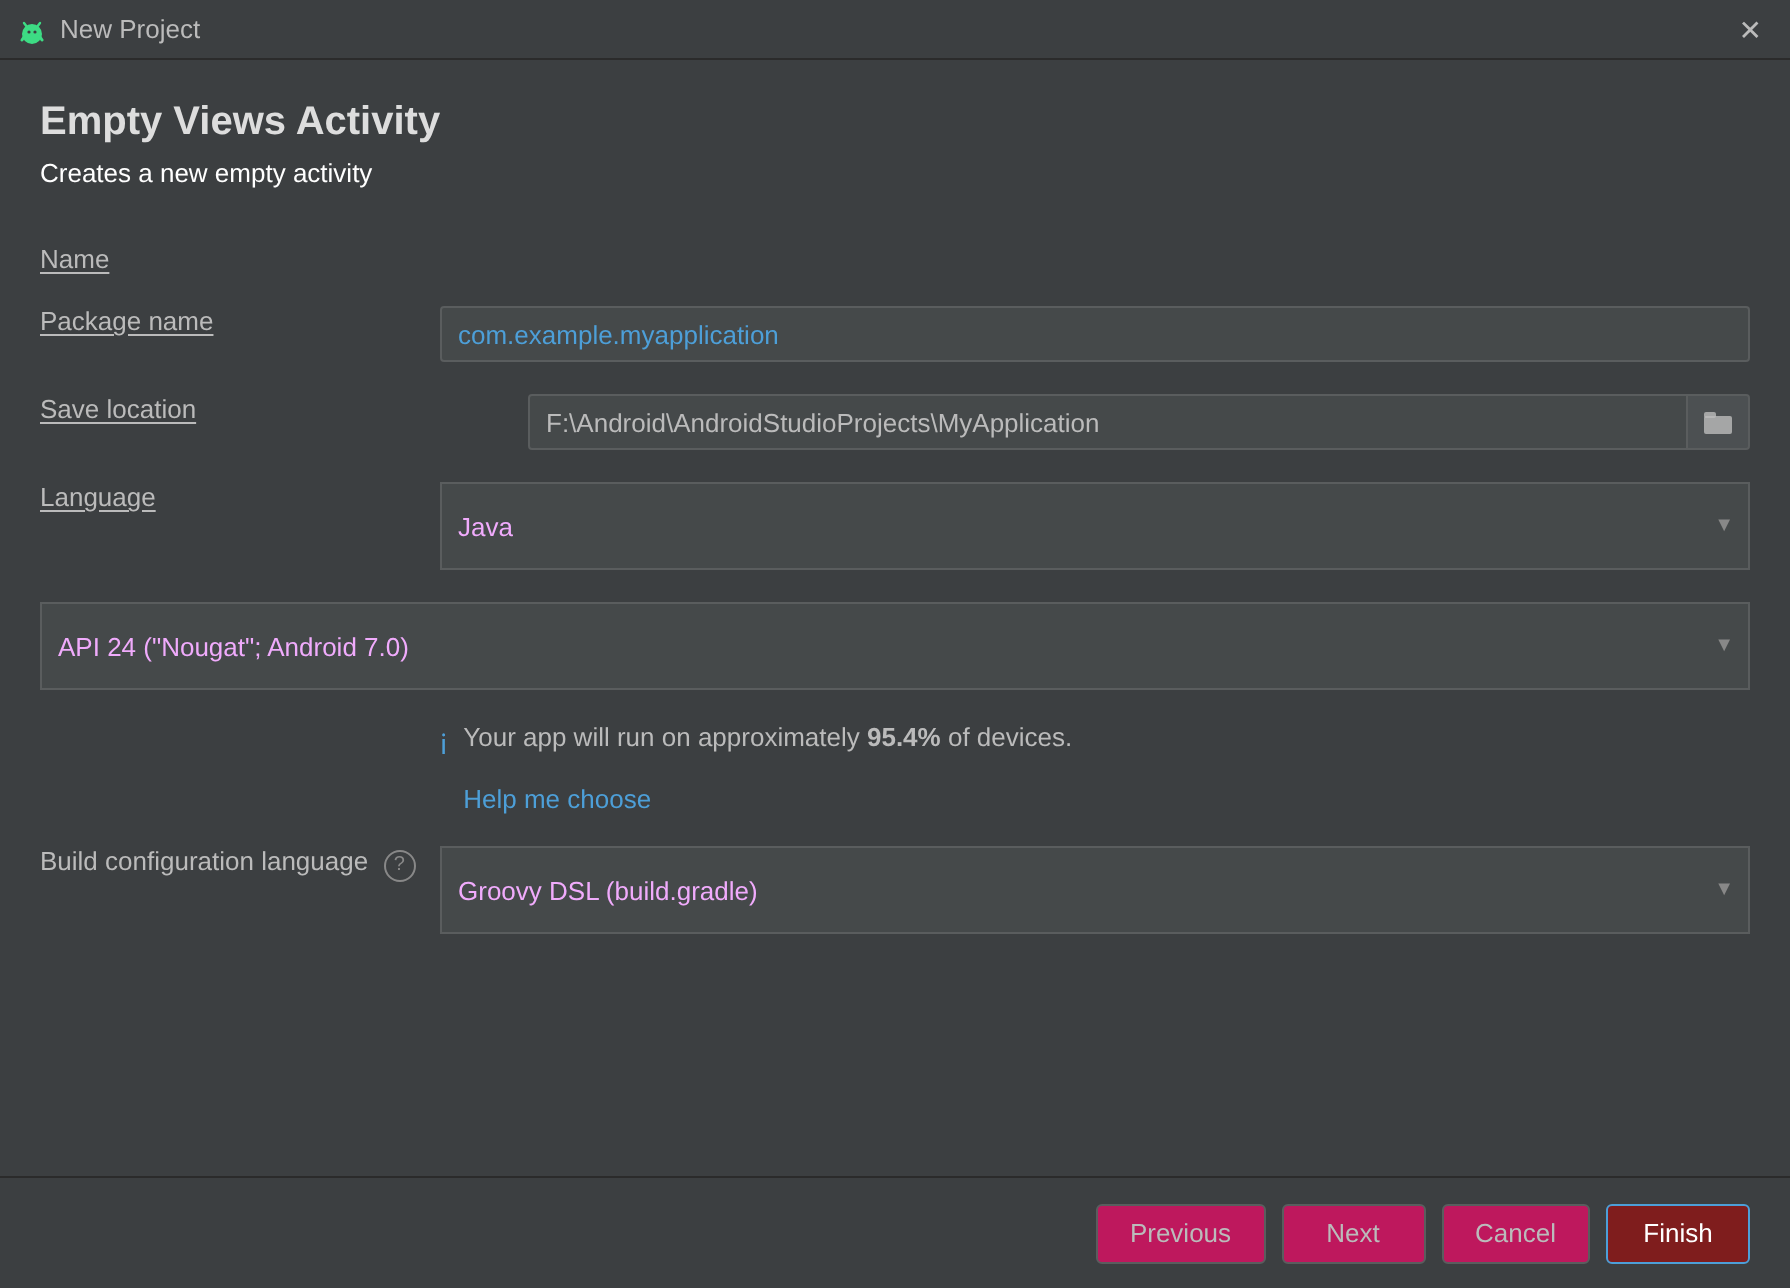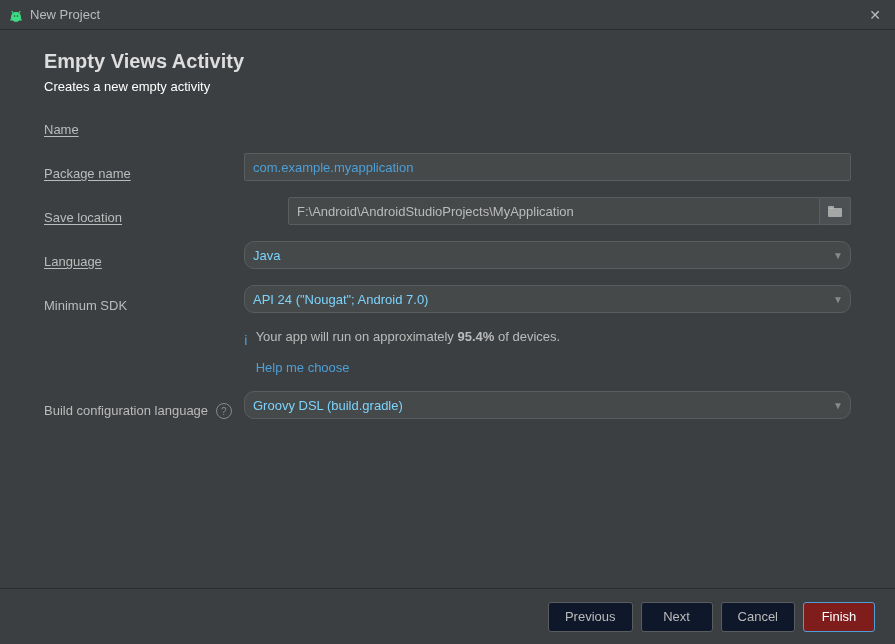--- a/index.html
+++ b/index.html
@@ -44,41 +44,41 @@
       background: none;
       border: none;
       color: #bbbbbb;
       font-size: 14px;
       cursor: pointer;
       padding: 2px 6px;
       border-radius: 2px;
     }
 
     .dialog-body {
-      padding: 20px 44px;
+      padding: 20px 20px;
       height: calc(644px - 30px - 56px);
       overflow-y: auto;
     }
 
     .dialog-heading {
       font-size: 20px;
       font-weight: bold;
       color: #dddddd;
       margin-bottom: 6px;
     }
 
     .dialog-subtitle {
       font-size: 13px;
       color: #ffffff;
       margin-bottom: 28px;
     }
 
     .form-row {
       display: flex;
-      align-items: flex-end;
+      align-items: flex-start;
       margin-bottom: 16px;
     }
 
     .form-label {
       width: 200px;
       min-width: 200px;
       color: #bbbbbb;
       font-size: 13px;
     }
 
@@ -129,26 +129,26 @@
 
     .form-select-wrapper {
       flex: 1;
       position: relative;
     }
 
     .form-select {
       width: 100%;
       background: #45494a;
       border: 1px solid #5a5d5e;
-      color: #7dd3fc;
+      color: #f0abfc;
       font-size: 13px;
       padding: 4px 28px 4px 8px;
-      height: 28px;
+      height: 44px;
       outline: none;
-      border-radius: 10px;
+      border-radius: 0;
       appearance: none;
       -webkit-appearance: none;
       cursor: pointer;
     }
 
     .select-arrow {
       position: absolute;
       right: 8px;
       top: 50%;
       transform: translateY(-50%);
@@ -210,21 +210,21 @@
       background: #3c3f41;
       height: 56px;
     }
 
     .btn {
       padding: 5px 16px;
       font-size: 13px;
       border-radius: 3px;
       cursor: pointer;
       border: 1px solid #5a5d5e;
-      background: #0f172a;
+      background: #be185d;
       color: #bbbbbb;
       height: 30px;
       min-width: 72px;
     }
 
     .btn-primary {
       background: #7f1d1d;
       border-color: #4d9fd8;
       color: #ffffff;
     }
@@ -290,23 +290,20 @@
     <div class="form-select-wrapper">
       <select class="form-select">
         <option>Java</option>
         <option>Kotlin</option>
       </select>
       <span class="select-arrow">▼</span>
     </div>
   </div>
 
   <div class="form-row">
-    <label class="form-label">
-      <span>Minimum SDK</span>
-    </label>
     <div class="form-select-wrapper">
       <select class="form-select">
         <option>API 24 ("Nougat"; Android 7.0)</option>
         <option>API 21 ("Lollipop"; Android 5.0)</option>
         <option>API 26 ("Oreo"; Android 8.0)</option>
       </select>
       <span class="select-arrow">▼</span>
     </div>
   </div>
 

